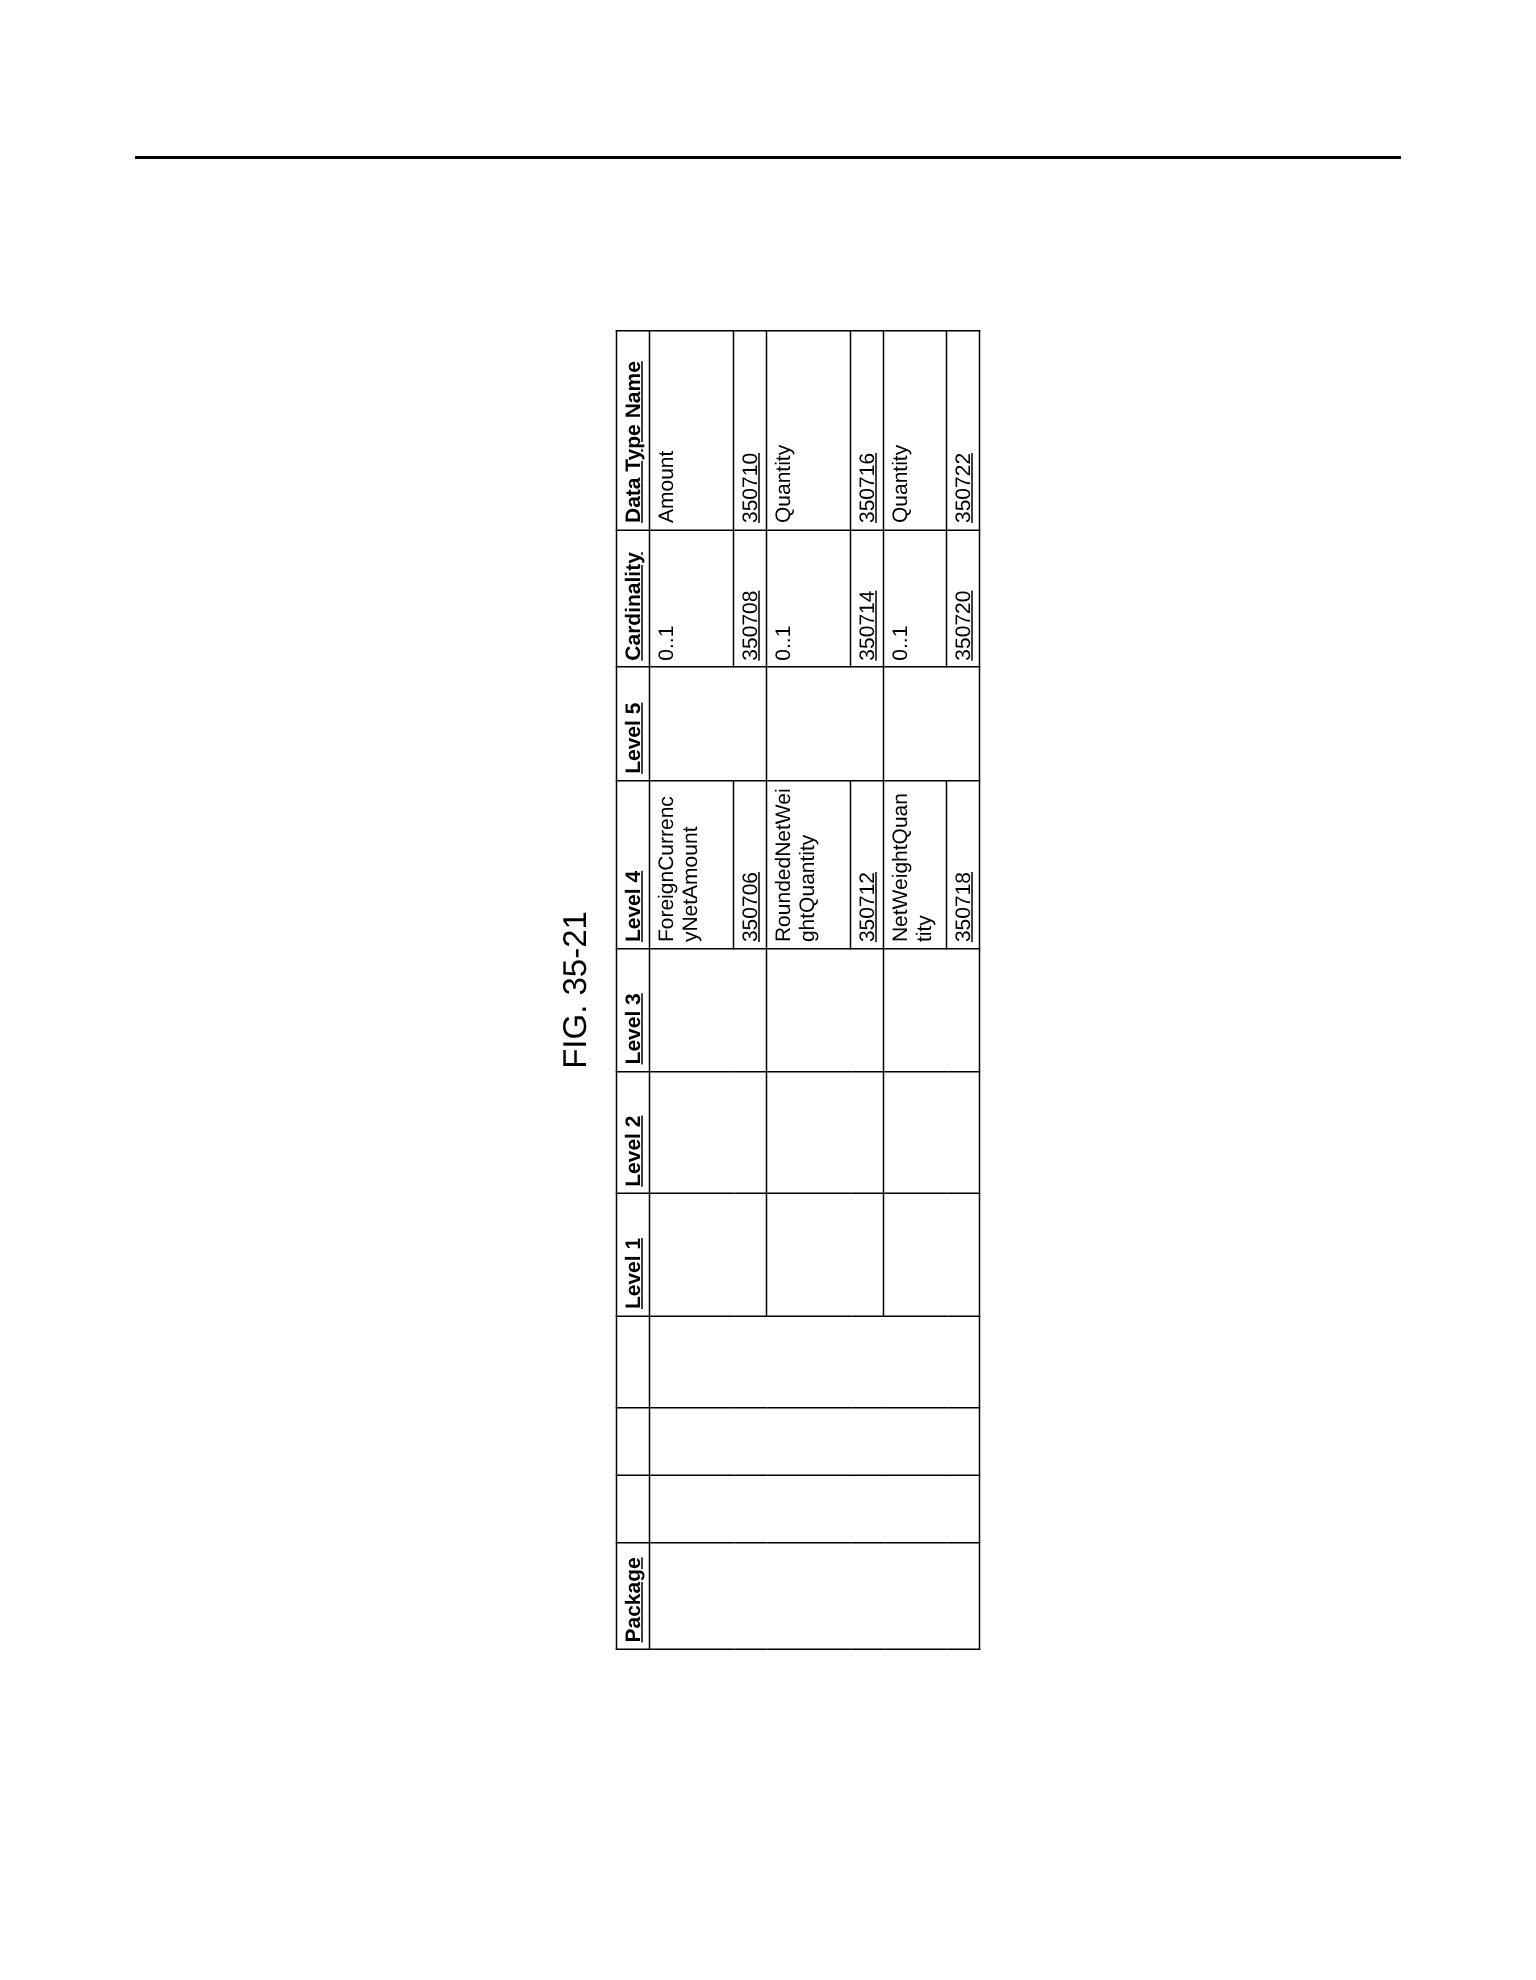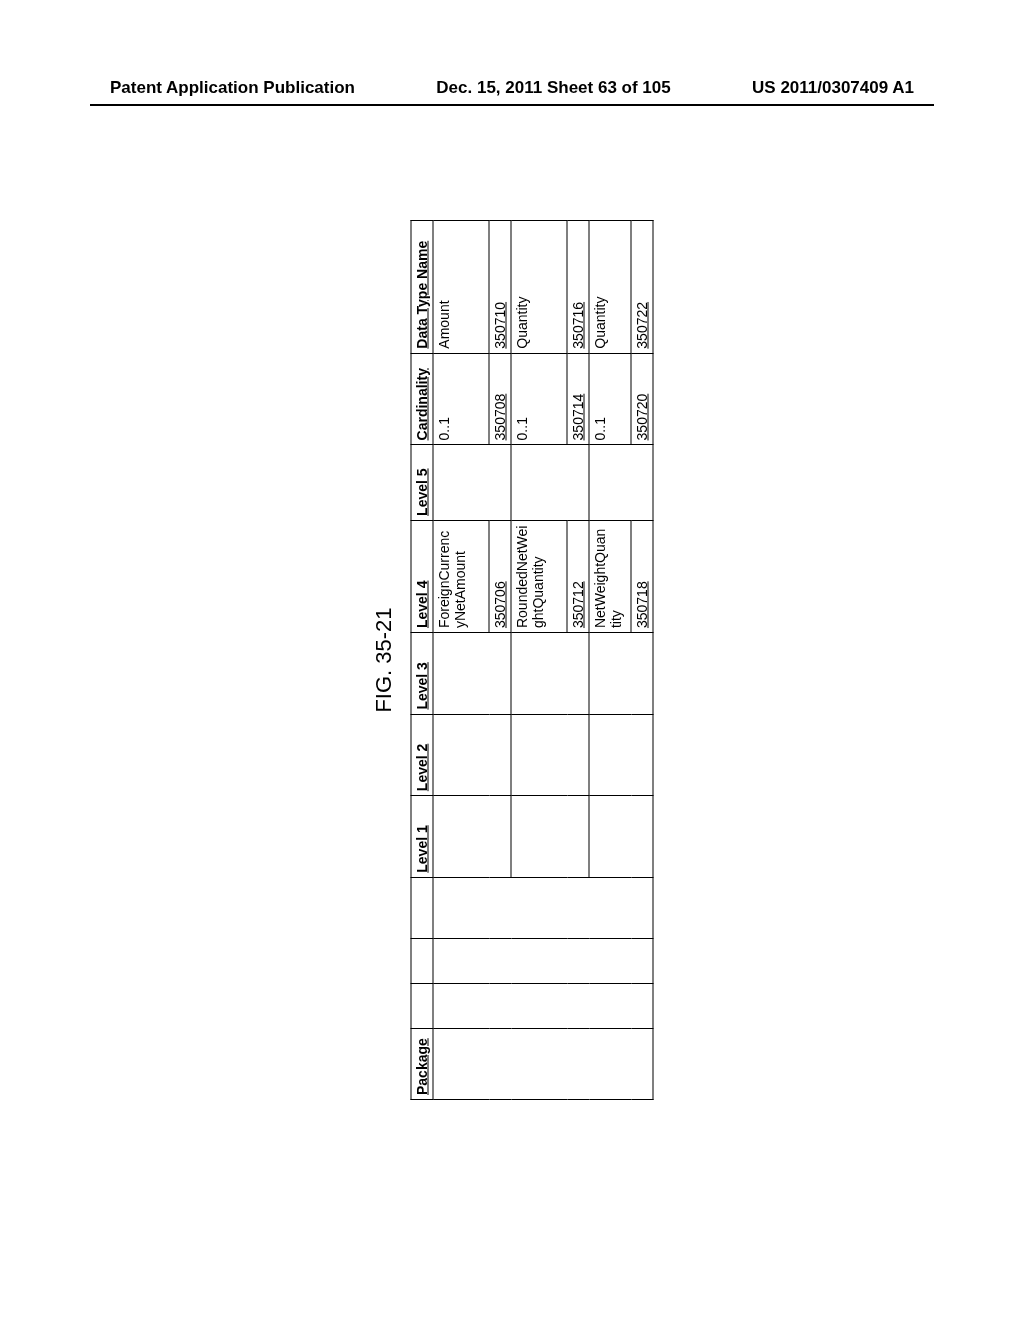--- a/index.html
+++ b/index.html
@@ -78,25 +78,20 @@
   col.lv4  { width: 110px; }
   col.lv5  { width: 74px; }
   col.card { width: 90px; }
   col.dtn  { width: 130px; }
 </style>
 </head>
 <body>
 
 <div class="page">
 
-  <div class="header">
-    <span>Patent Application Publication</span>
-    <span>Dec. 15, 2011  Sheet 63 of 105</span>
-    <span>US 2011/0307409 A1</span>
-  </div>
   <div class="header-rule"></div>
 
   <div class="figure-wrap">
     <div class="fig-label">FIG. 35-21</div>
 
     <table class="doc-table">
       <colgroup>
         <col class="pkg">
           <col class="s1">
           <col class="s2">

